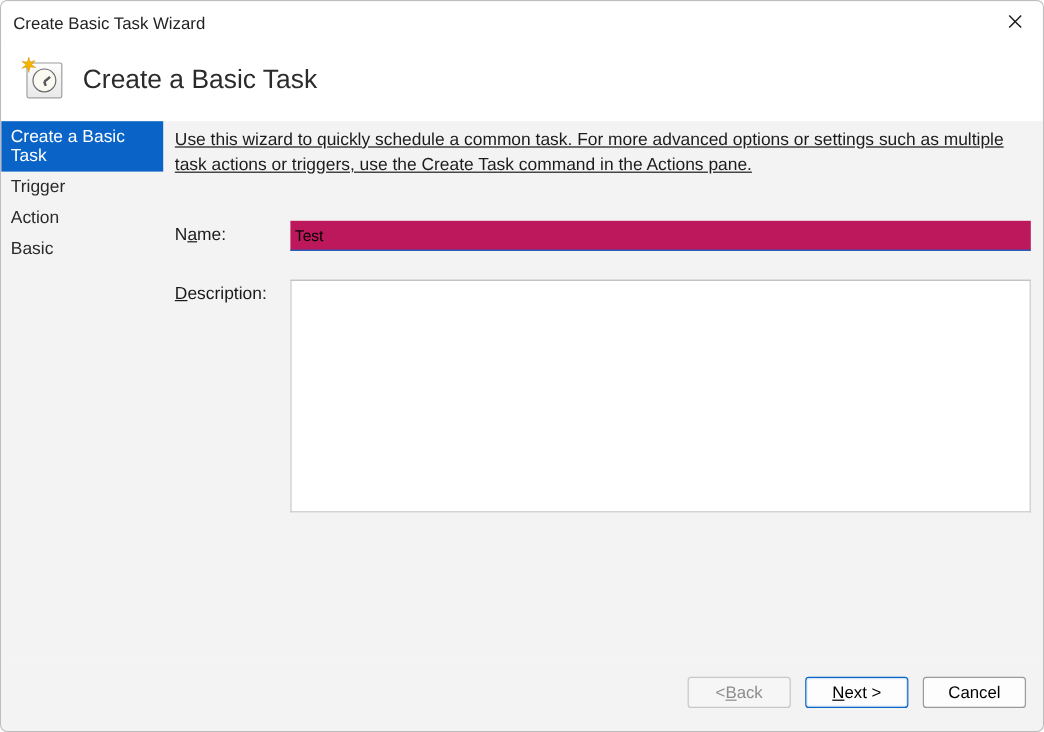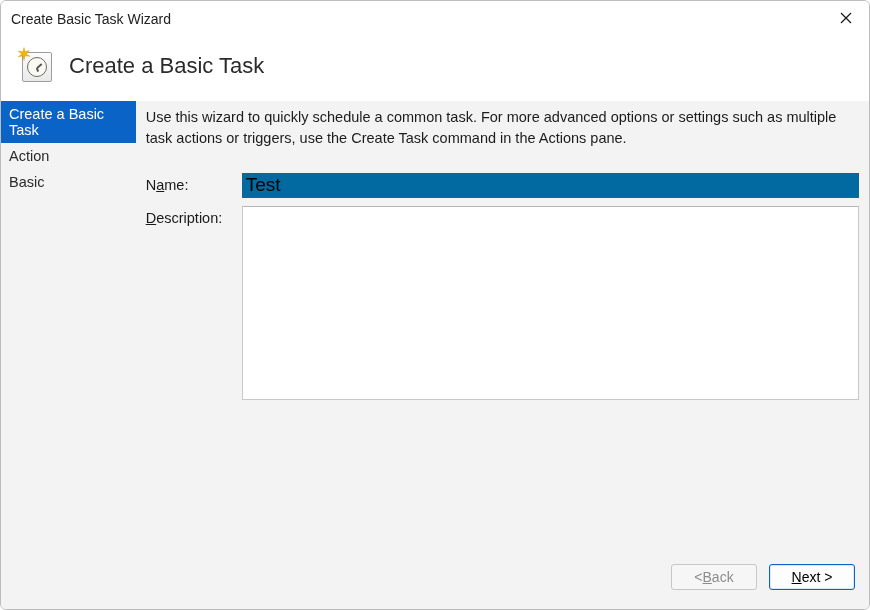--- a/index.html
+++ b/index.html
@@ -125,45 +125,46 @@
     flex: 1 1 auto;
     padding: 6px 10px 0 10px;
     display: flex;
     flex-direction: column;
     min-width: 0;
   }
   .intro {
     font-size: 14.5px;
     line-height: 1.45;
     color: #1c1c1c;
-    margin-bottom: 10px;
+    margin-bottom: 21px;
+    text-decoration: underline;
   }
   .form-row {
     display: flex;
     align-items: flex-start;
     margin-top: 14px;
   }
   .form-row .label {
     width: 96px;
     padding-top: 4px;
     font-size: 14.5px;
   }
   .form-row .label .ul { text-decoration: underline; }
   .name-input {
     flex: 1 1 auto;
     height: 24px;
     border: none;
     border-bottom: 1.5px solid #0a64c7;
-    background: #0369a1;
+    background: #be185d;
     font-family: inherit;
-    font-size: 19px;
+    font-size: 13px;
     padding: 0 4px;
     outline: none;
   }
-  .desc-row { margin-top: 8px; justify-content: flex-end; }
+  .desc-row { margin-top: 24px; justify-content: flex-end; }
   .desc-input {
     flex: 1 1 auto;
     height: 184px;
     border: 1px solid #c9c9c9;
     border-top-color: #b5b5b5;
     background: #ffffff;
     font-family: inherit;
     font-size: 14.5px;
     padding: 4px 6px;
     outline: none;
@@ -233,20 +234,21 @@
           </svg>
       </div>
     </div>
     <div class="heading">Create a Basic Task</div>
   </div>
 
   <div class="body">
 
     <div class="sidebar">
       <div class="step active">Create a Basic Task</div>
+      <div class="step">Trigger</div>
       <div class="step">Action</div>
       <div class="step">Basic</div>
     </div>
 
     <div class="content">
       <div class="intro">Use this wizard to quickly schedule a common task.  For more advanced options or settings such as multiple task actions or triggers, use the Create Task command in the Actions pane.</div>
 
       <div class="form-row">
         <div class="label"><span>N</span><span class="ul">a</span><span>me:</span></div>
         <input type="text" class="name-input" value="Test" style="">
@@ -262,15 +264,16 @@
   <div class="footer">
     <button class="btn disabled">
         <span>&lt; </span>
         <span class="ul">B</span>
         <span>ack</span>
       </button>
     <button class="btn primary">
         <span class="ul">N</span>
         <span>ext &gt;</span>
       </button>
+    <button class="btn">Cancel</button>
   </div>
 
 </div>
 
 </body></html>

